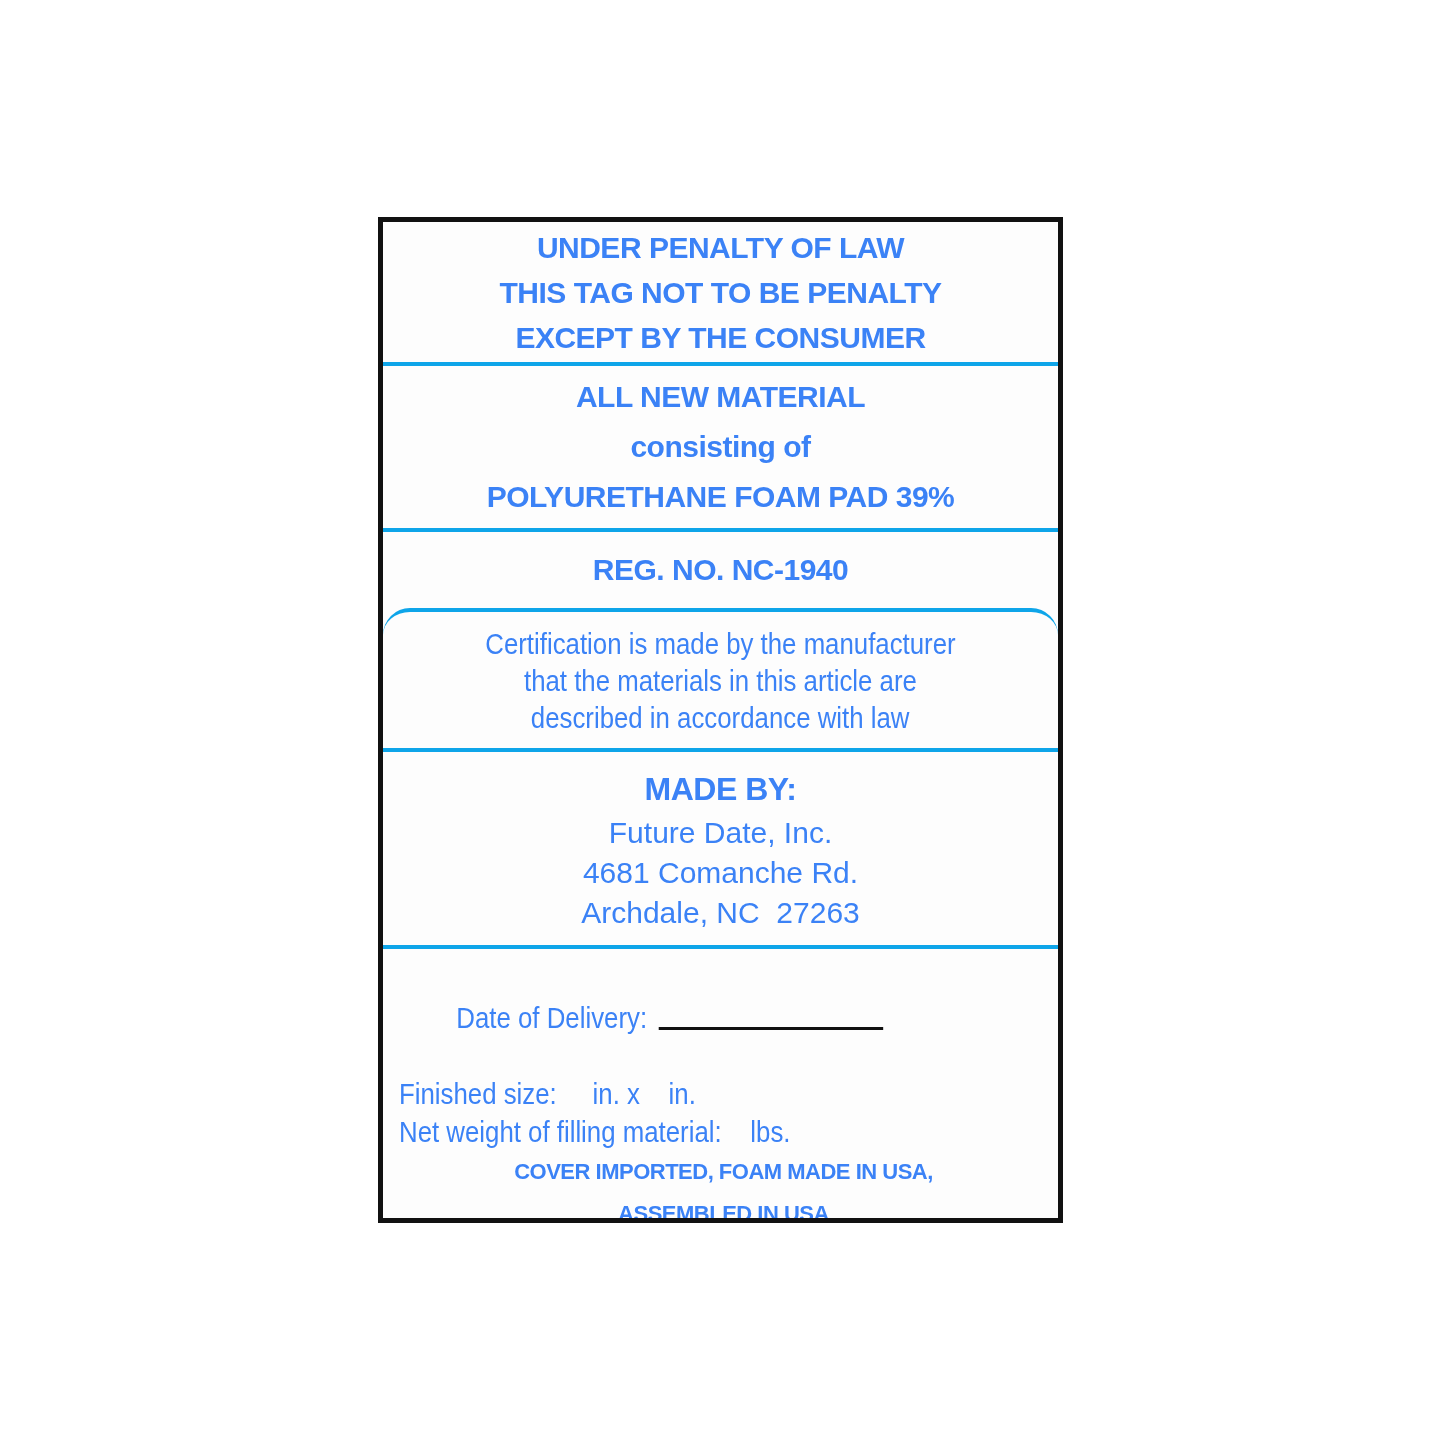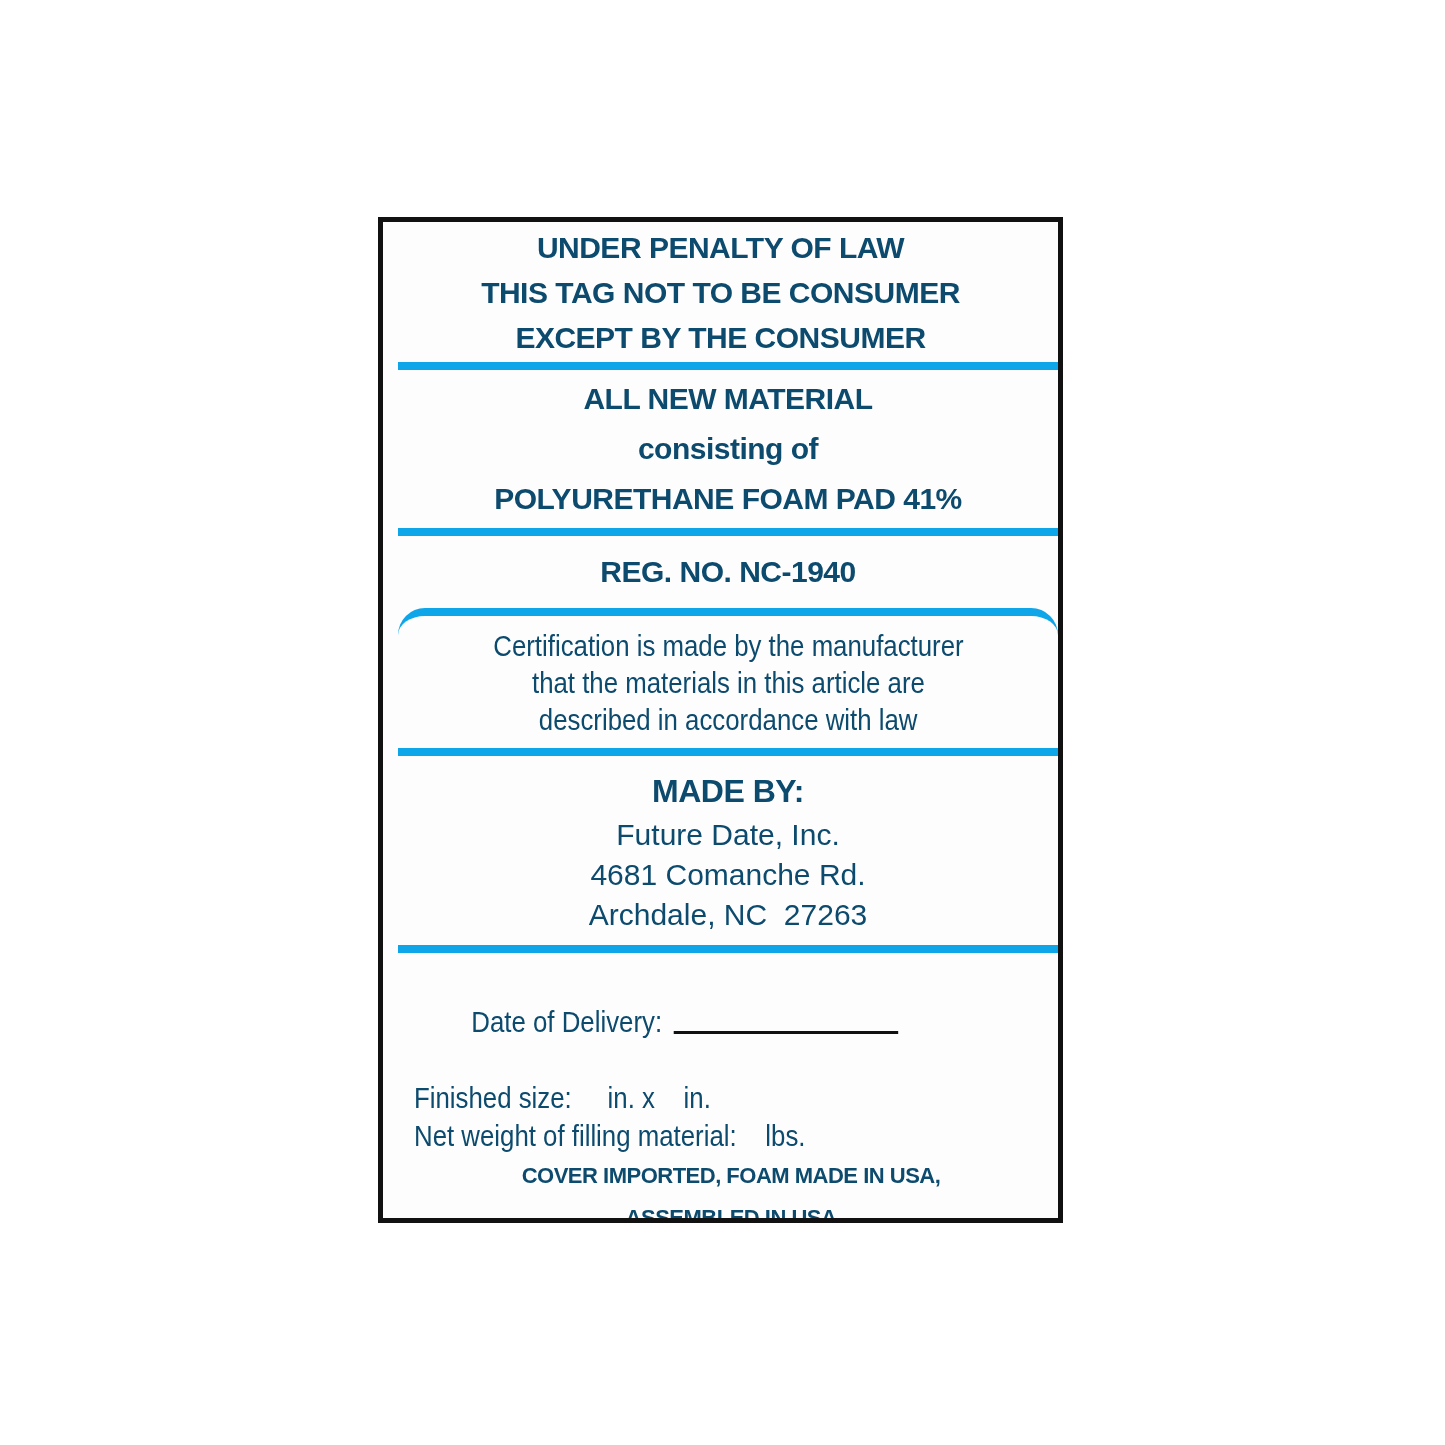--- a/index.html
+++ b/index.html
@@ -6,21 +6,21 @@
     margin: 0;
     padding: 0;
     background: #ffffff;
   }
   .page {
     position: relative;
     width: 1445px;
     height: 1445px;
     background: #ffffff;
     font-family: "Liberation Sans", sans-serif;
-    color: #0c4a6e;
+    color: #3b82f6;
   }
   .law-label {
     position: absolute;
     left: 378px;
     top: 217px;
     width: 685px;
     height: 1006px;
     box-sizing: border-box;
     border: 5px solid #111111;
     background: #fdfdfd;
@@ -30,21 +30,21 @@
   .box {
     box-sizing: border-box;
     flex-shrink: 0;
     display: flex;
     flex-direction: column;
     align-items: center;
     justify-content: center;
     text-align: center;
     overflow: hidden;
   }
-  .divtop { border-top: 8px solid #0ea5e9; margin-left: 15px; }
+  .divtop { border-top: 4px solid #0ea5e9; }
 
   .box-penalty  { height: 140px; }
   .box-material { height: 166px; }
   .box-reg      { height: 80px;  }
   .box-cert     { height: 140px; border-radius: 27px; }
   .box-made     { height: 197px; }
   .box-details  {
     height: 273px;
     align-items: stretch;
     justify-content: flex-start;
@@ -108,28 +108,28 @@
   }
 </style>
 </head>
 <body>
 
 <div class="page">
   <div class="law-label">
 
     <section class="box box-penalty">
       <div class="bold-line txt">UNDER PENALTY OF LAW</div>
-      <div class="bold-line txt">THIS TAG NOT TO BE CONSUMER</div>
+      <div class="bold-line txt">THIS TAG NOT TO BE PENALTY</div>
       <div class="bold-line txt">EXCEPT BY THE CONSUMER</div>
     </section>
 
     <section class="box box-material divtop">
       <div class="bold-line txt">ALL NEW MATERIAL</div>
       <div class="bold-line txt">consisting of</div>
-      <div class="bold-line txt">POLYURETHANE FOAM PAD 41%</div>
+      <div class="bold-line txt">POLYURETHANE FOAM PAD 39%</div>
     </section>
 
     <section class="box box-reg divtop">
       <div class="bold-line txt">REG. NO. NC-1940</div>
     </section>
 
     <section class="box box-cert divtop">
       <div class="narrow-line txt">Certification is made by the manufacturer</div>
       <div class="narrow-line txt">that the materials in this article are</div>
       <div class="narrow-line txt">described in accordance with law</div>

